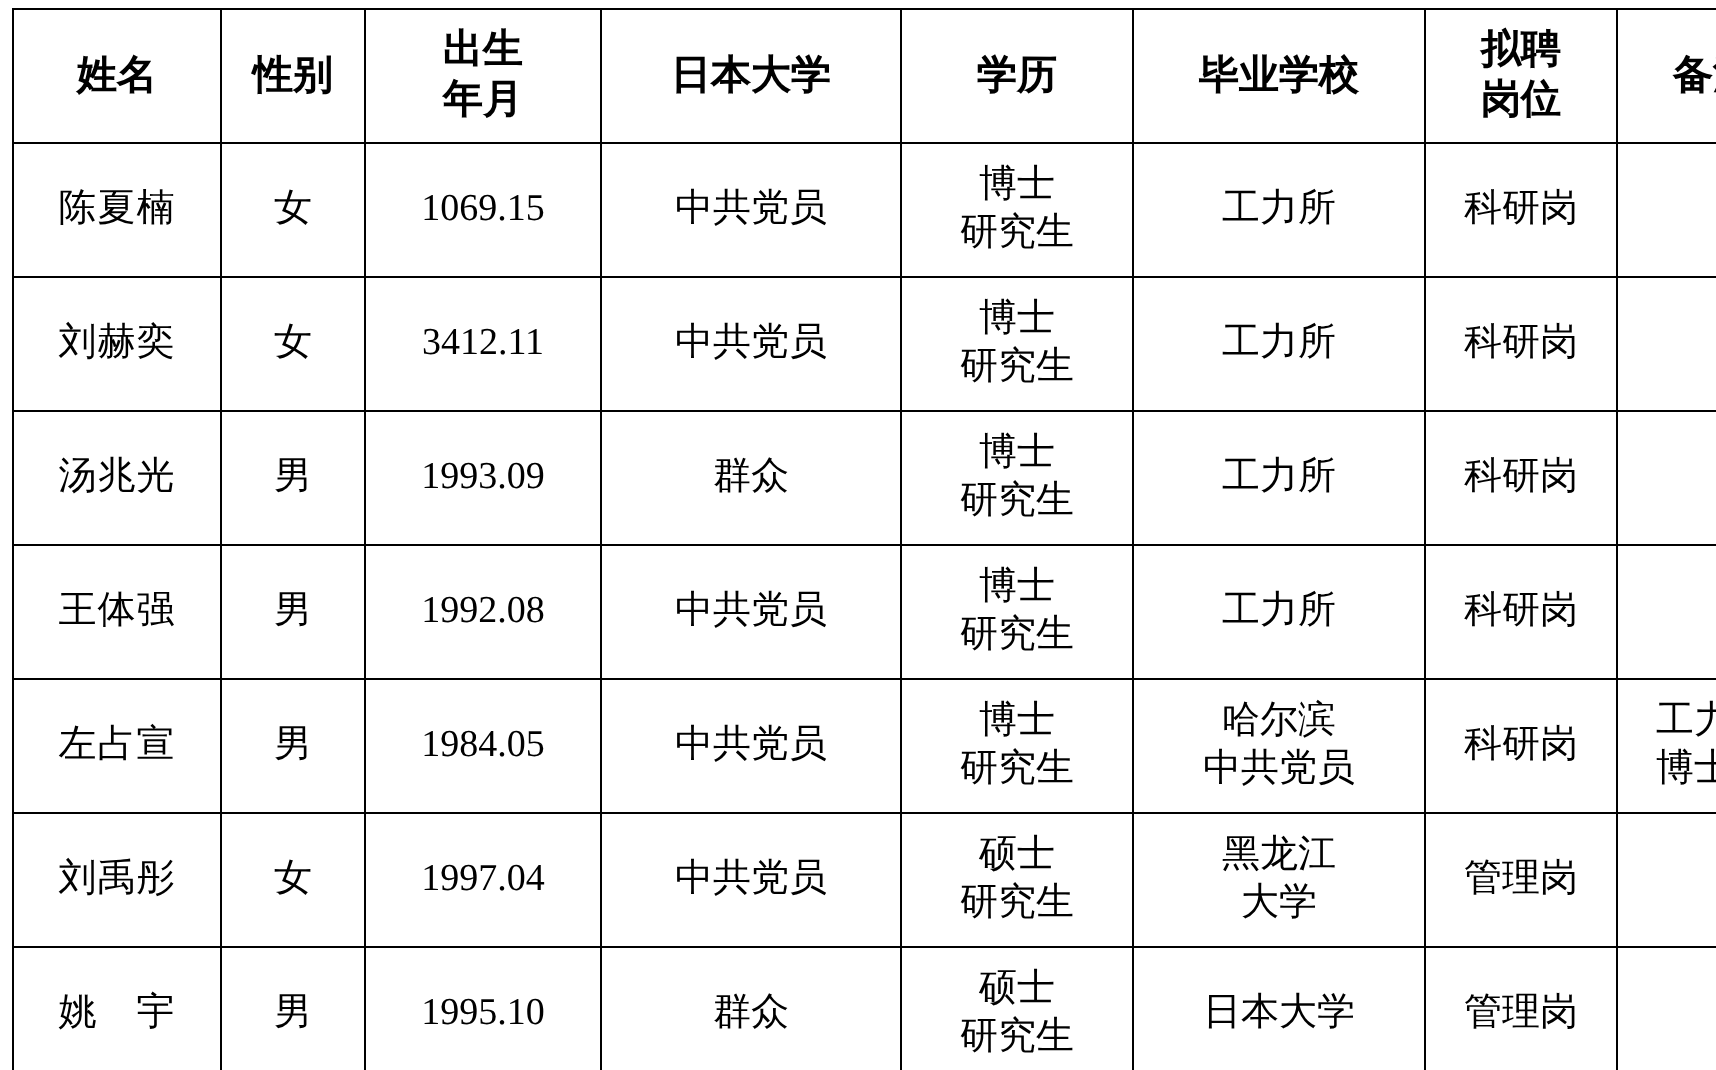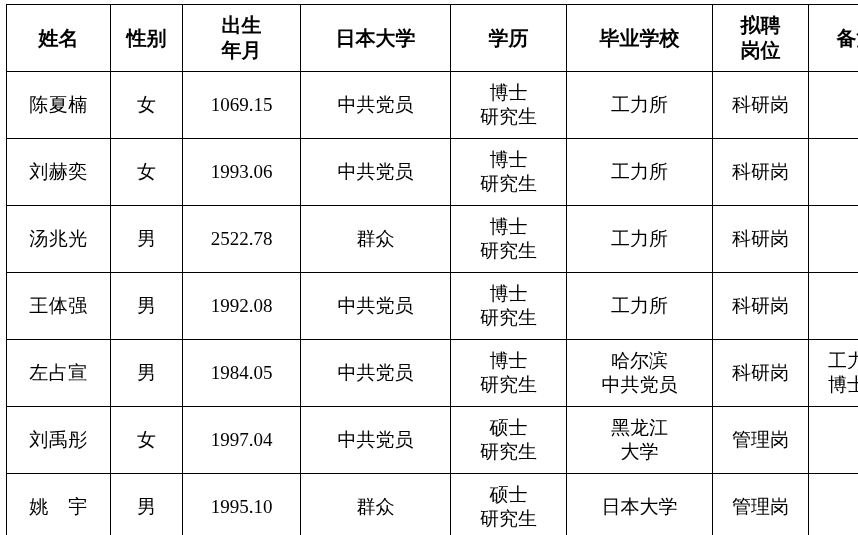--- a/index.html
+++ b/index.html
@@ -94,32 +94,32 @@
         <td>中共党员</td>
         <td>博士
 研究生</td>
         <td>工力所</td>
         <td>科研岗</td>
         <td></td>
       </tr>
       <tr>
         <td class="cell-name">刘赫奕</td>
         <td>女</td>
-        <td>1993.06</td>
+        <td>3412.11</td>
         <td>中共党员</td>
         <td>博士
 研究生</td>
         <td>工力所</td>
         <td>科研岗</td>
         <td></td>
       </tr>
       <tr>
         <td class="cell-name">汤兆光</td>
         <td>男</td>
-        <td>2522.78</td>
+        <td>1993.09</td>
         <td>群众</td>
         <td>博士
 研究生</td>
         <td>工力所</td>
         <td>科研岗</td>
         <td></td>
       </tr>
       <tr>
         <td class="cell-name">王体强</td>
         <td>男</td>

